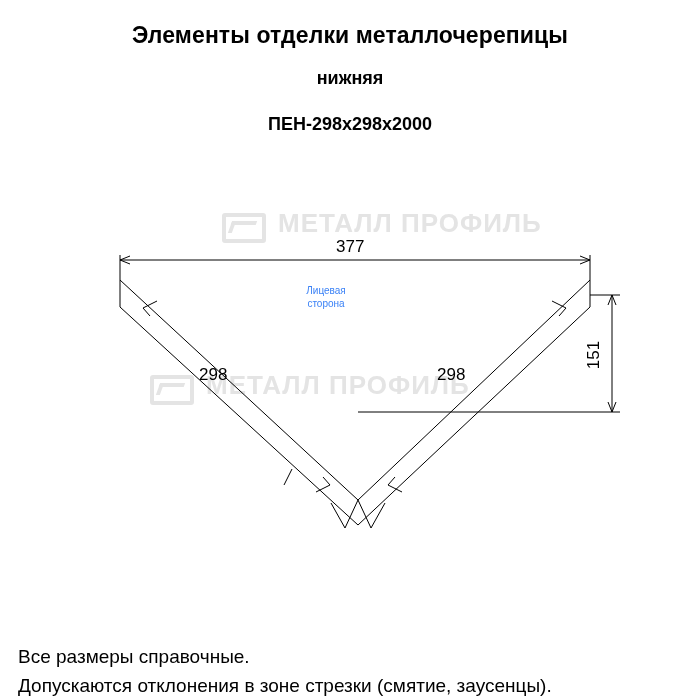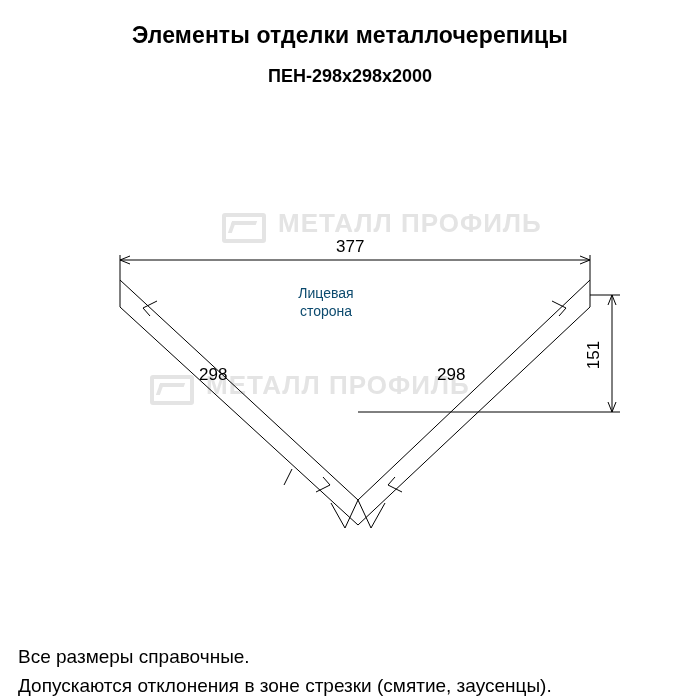--- a/index.html
+++ b/index.html
@@ -33,21 +33,21 @@
     letter-spacing: 0.1px;
     line-height: 1.2;
   }
   .sub-title {
     margin-top: 16px;
     font-size: 18px;
     font-weight: bold;
     line-height: 1.35;
   }
   .code-title {
-    margin-top: 8px;
+    margin-top: 24px;
     font-size: 18px;
     font-weight: bold;
   }
   .drawing {
     position: absolute;
     top: 180px;
     left: 0;
     width: 700px;
     height: 420px;
   }
@@ -102,24 +102,24 @@
   .wm2 { left: 150px; top: 190px; }
   .label {
     position: absolute;
     font-size: 16px;
     color: #000;
     white-space: nowrap;
   }
   .label-dim { font-size: 17px; }
   .face-label {
     position: absolute;
-    font-size: 14px;
+    font-size: 10px;
     line-height: 1.25;
     text-align: center;
-    color: #0c4a6e;
+    color: #3b82f6;
   }
   .footer {
     position: absolute;
     left: 18px;
     bottom: 0;
     font-size: 19px;
     line-height: 1.5;
     color: #000;
   }
   .footer div { white-space: nowrap; }
@@ -129,20 +129,21 @@
   }
 </style>
 </head>
 <body>
 
 <div class="page">
 
   <div class="title-block">
     <div class="main-title">Элементы отделки металлочерепицы</div>
     <div class="sub-title">
+      <div>нижняя</div>
     </div>
     <div class="code-title">ПЕН-298x298x2000</div>
   </div>
 
   <div class="watermarks">
     <div class="wm wm1">
       <span class="wm-logo"></span>
       <span class="wm-text">МЕТАЛЛ ПРОФИЛЬ</span>
     </div>
     <div class="wm wm2">

